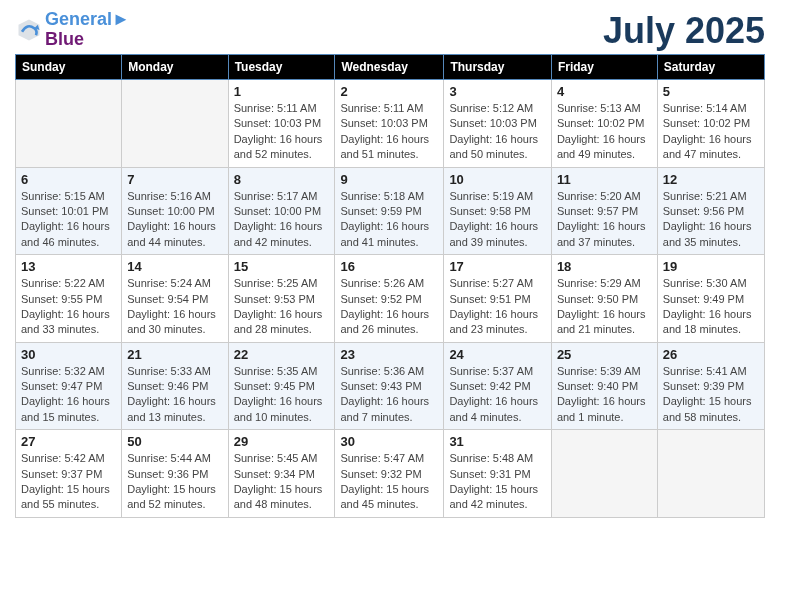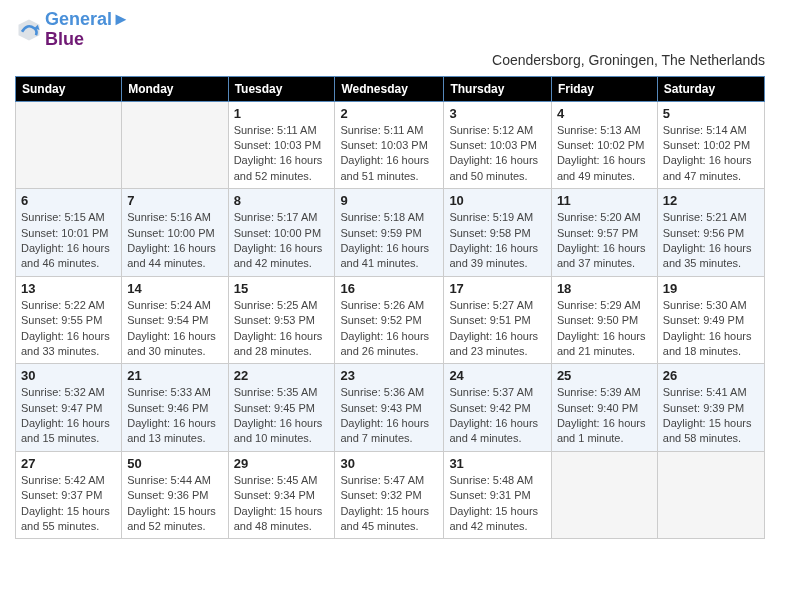--- a/index.html
+++ b/index.html
@@ -107,22 +107,22 @@
       <svg class="logo-icon" viewBox="0 0 32 32">
         <polygon points="16,4 28,10 28,22 16,28 4,22 4,10" fill="#1a3a5c" opacity="0.15"></polygon>
         <path d="M8,18 Q14,8 22,14 Q26,17 24,22" fill="none" stroke="#4a90d9" stroke-width="3"></path>
         <path d="M22,14 L26,10 L28,16" fill="#4a90d9"></path>
       </svg>
       <div class="logo-text">
         <div><span>General</span><span style="color:#4a90d9">►</span></div>
         <div style="color:#701a75">Blue</div>
       </div>
     </div>
+    <div class="month-title">July 2025</div>
   </div>
-  <div class="subtitle">Coendersborg, Groningen, The Netherlands</div>
 
   <table>
     <thead>
       <tr>
         <th>Sunday</th>
         <th>Monday</th>
         <th>Tuesday</th>
         <th>Wednesday</th>
         <th>Thursday</th>
         <th>Friday</th>

